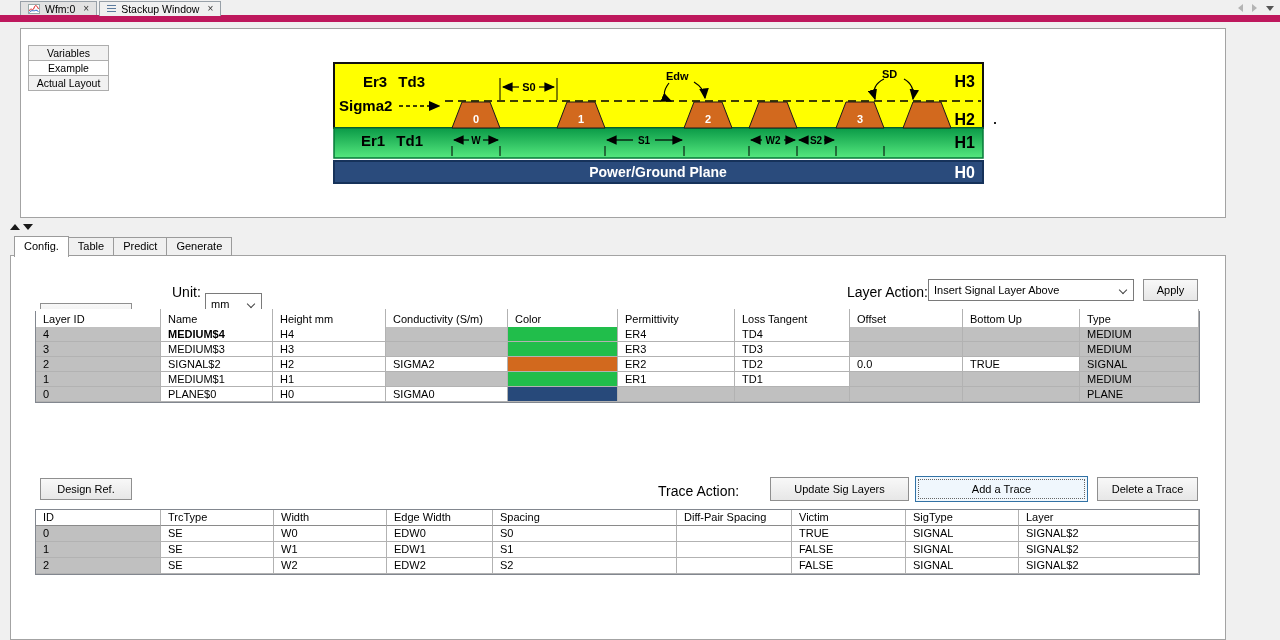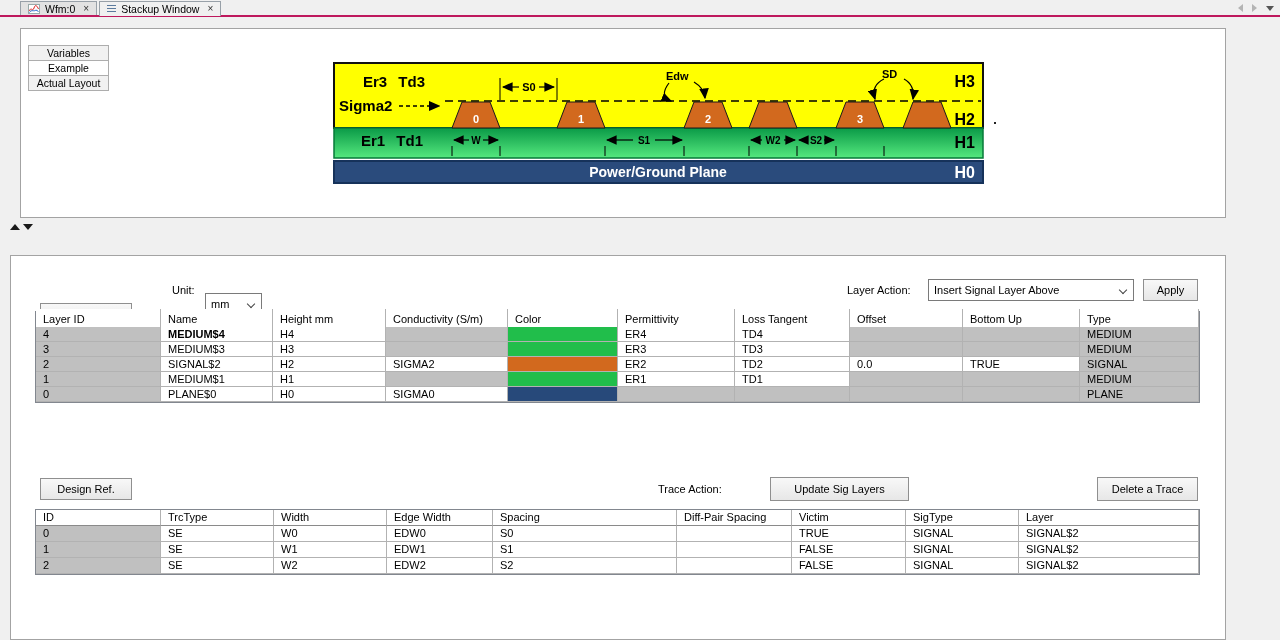--- a/index.html
+++ b/index.html
@@ -2,21 +2,21 @@
 <html><head>
 <meta charset="utf-8">
 <style>
   html,body{margin:0;padding:0;}
   body{width:1280px;height:640px;overflow:hidden;background:#f0f0f0;
        font-family:"Liberation Sans",sans-serif;color:#000;}
   .screen{position:relative;width:1280px;height:640px;}
 
   
   .doc-tabbar{position:absolute;left:0;top:0;width:1280px;height:15px;
-              background:#f0f0f0;border-bottom:2px solid #be185d;}
+              background:#f0f0f0;border-bottom:7px solid #be185d;}
   .doc-tabs{position:absolute;left:20px;top:1px;display:flex;}
   .doc-tab{display:flex;align-items:center;gap:5px;height:14px;padding:0 7px;
            box-sizing:border-box;border:1px solid #98a0a8;border-bottom:none;
            background:#e2e2e2;font-size:10.5px;margin-right:2px;cursor:default;}
   .doc-tab.active{background:#f0f0f0;height:15px;}
   .doc-close{font-size:10px;color:#333;margin-left:3px;line-height:10px;}
   .lines-icon{width:9px;height:8px;
       background:repeating-linear-gradient(#5b7a9d 0 1px,transparent 1px 3px);}
   .nav-arrows{position:absolute;right:6px;top:4px;display:flex;gap:9px;align-items:center;}
   .tri-l{width:0;height:0;border-top:4px solid transparent;border-bottom:4px solid transparent;border-right:5px solid #b4b4b4;}
@@ -49,21 +49,21 @@
 
   
   .btn{position:absolute;box-sizing:border-box;background:linear-gradient(#f8f8f8,#e7e7e7);
        border:1px solid #8f8f8f;font-family:"Liberation Sans",sans-serif;
        font-size:11px;text-align:center;color:#000;padding:0;cursor:default;}
   .btn.focused{background:#f0f7fd;border:1px solid #3272a5;outline:1px dotted #666;outline-offset:-4px;}
   .combo{position:absolute;box-sizing:border-box;background:#fff;border:1px solid #7a7a7a;
          font-size:11px;padding-left:5px;cursor:default;}
   .combo .chev{position:absolute;right:7px;top:7px;width:5px;height:5px;
          border-right:1.4px solid #444;border-bottom:1.4px solid #444;transform:rotate(45deg);}
-  .lbl{position:absolute;font-size:11px;color:#000;}
+  .lbl{position:absolute;font-size:14px;color:#000;}
 
   
   .dtable{position:absolute;background:#fff;border:1px solid #82878f;}
   .trow{display:flex;}
   #layers-table .trow{height:15px;}
   #traces-table .trow{height:16px;}
   .dtable .trow.thead{height:21px;align-items:center;}
   .tcell{box-sizing:border-box;border-right:1px solid #b2b2b2;border-bottom:1px solid #b2b2b2;
          font-size:11px;line-height:14px;padding:0 0 0 7px;overflow:hidden;
          white-space:nowrap;background:#fff;cursor:default;}
@@ -195,20 +195,26 @@
     <text x="642" y="116" font-size="16" font-weight="bold" fill="#fff" text-anchor="end">H0</text>
   </svg>
 
   <div class="artifact-dot"></div>
 
   <div class="splitter">
     <span class="tri-up-s"></span>
     <span class="tri-dn-s"></span>
   </div>
 
+  <div class="cfg-tabs">
+    <div class="cfg-tab active">Config.</div>
+    <div class="cfg-tab">Table</div>
+    <div class="cfg-tab">Predict</div>
+    <div class="cfg-tab">Generate</div>
+  </div>
 
   <div class="config-panel"></div>
 
   <button class="btn" style="left:40px;top:279px;width:92px;height:22px;margin-top:24px;">Load Preset</button>
   <span class="lbl" style="left:172px;top:284px;">Unit:</span>
   <div class="combo" style="left:205px;top:293px;width:57px;height:22px;line-height:20px;">
     <span>mm</span>
     <span class="chev"></span>
   </div>
   <span class="lbl" style="left:847px;top:284px;">Layer Action:</span>
@@ -289,20 +295,21 @@
         <div class="tcell gray" style="width: 115px;"></div>
         <div class="tcell gray" style="width: 113px;"></div>
         <div class="tcell gray" style="width: 117px;"></div>
         <div class="tcell gray" style="width: 119px;">PLANE</div>
       </div>
     </div>
 
   <button class="btn" style="left:40px;top:478px;width:92px;height:22px;">Design Ref.</button>
   <span class="lbl" style="left:658px;top:483px;">Trace Action:</span>
   <button class="btn" style="left:770px;top:477px;width:139px;height:24px;">Update Sig Layers</button>
+  <button class="btn focused" style="left:915px;top:476px;width:173px;height:26px;">Add a Trace</button>
   <button class="btn" style="left:1097px;top:477px;width:101px;height:24px;">Delete a Trace</button>
 
   <div id="traces-table" class="dtable" style="left:35px;top:509px;">
       <div class="trow thead">
         <div class="tcell th" style="width: 125px;">ID</div>
         <div class="tcell th" style="width: 113px;">TrcType</div>
         <div class="tcell th" style="width: 113px;">Width</div>
         <div class="tcell th" style="width: 106px;">Edge Width</div>
         <div class="tcell th" style="width: 184px;">Spacing</div>
         <div class="tcell th" style="width: 115px;">Diff-Pair Spacing</div>

